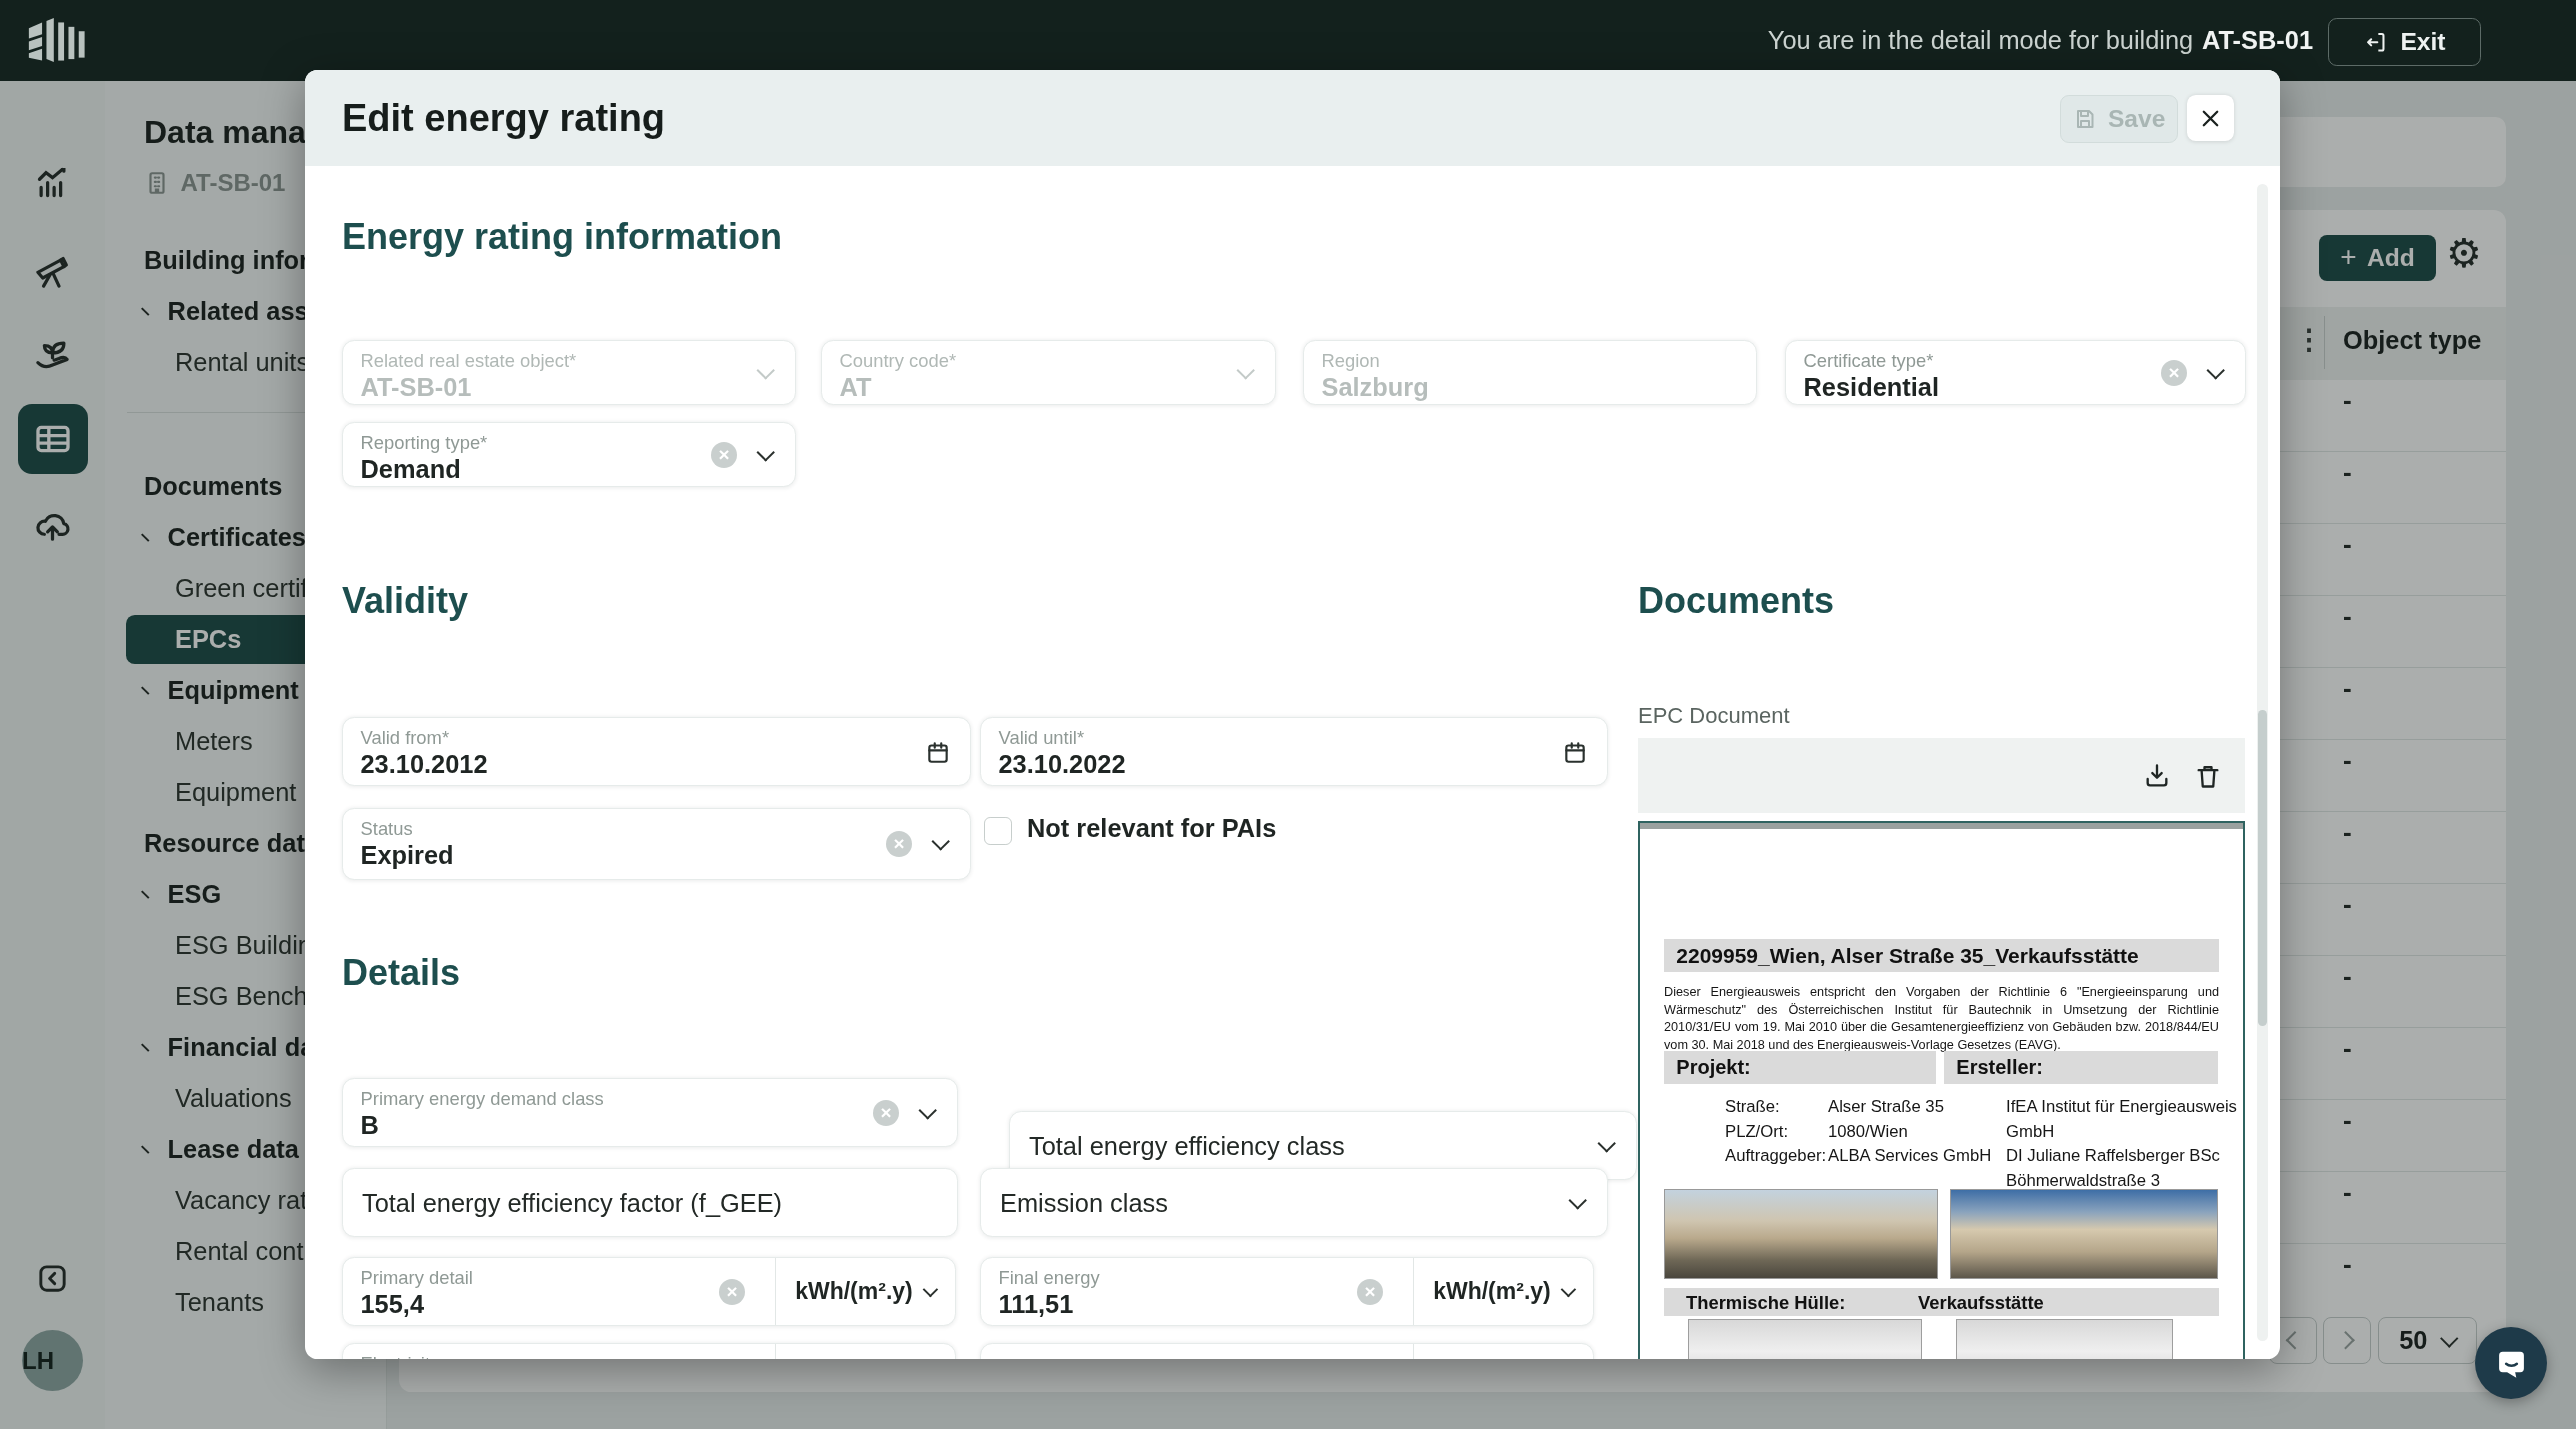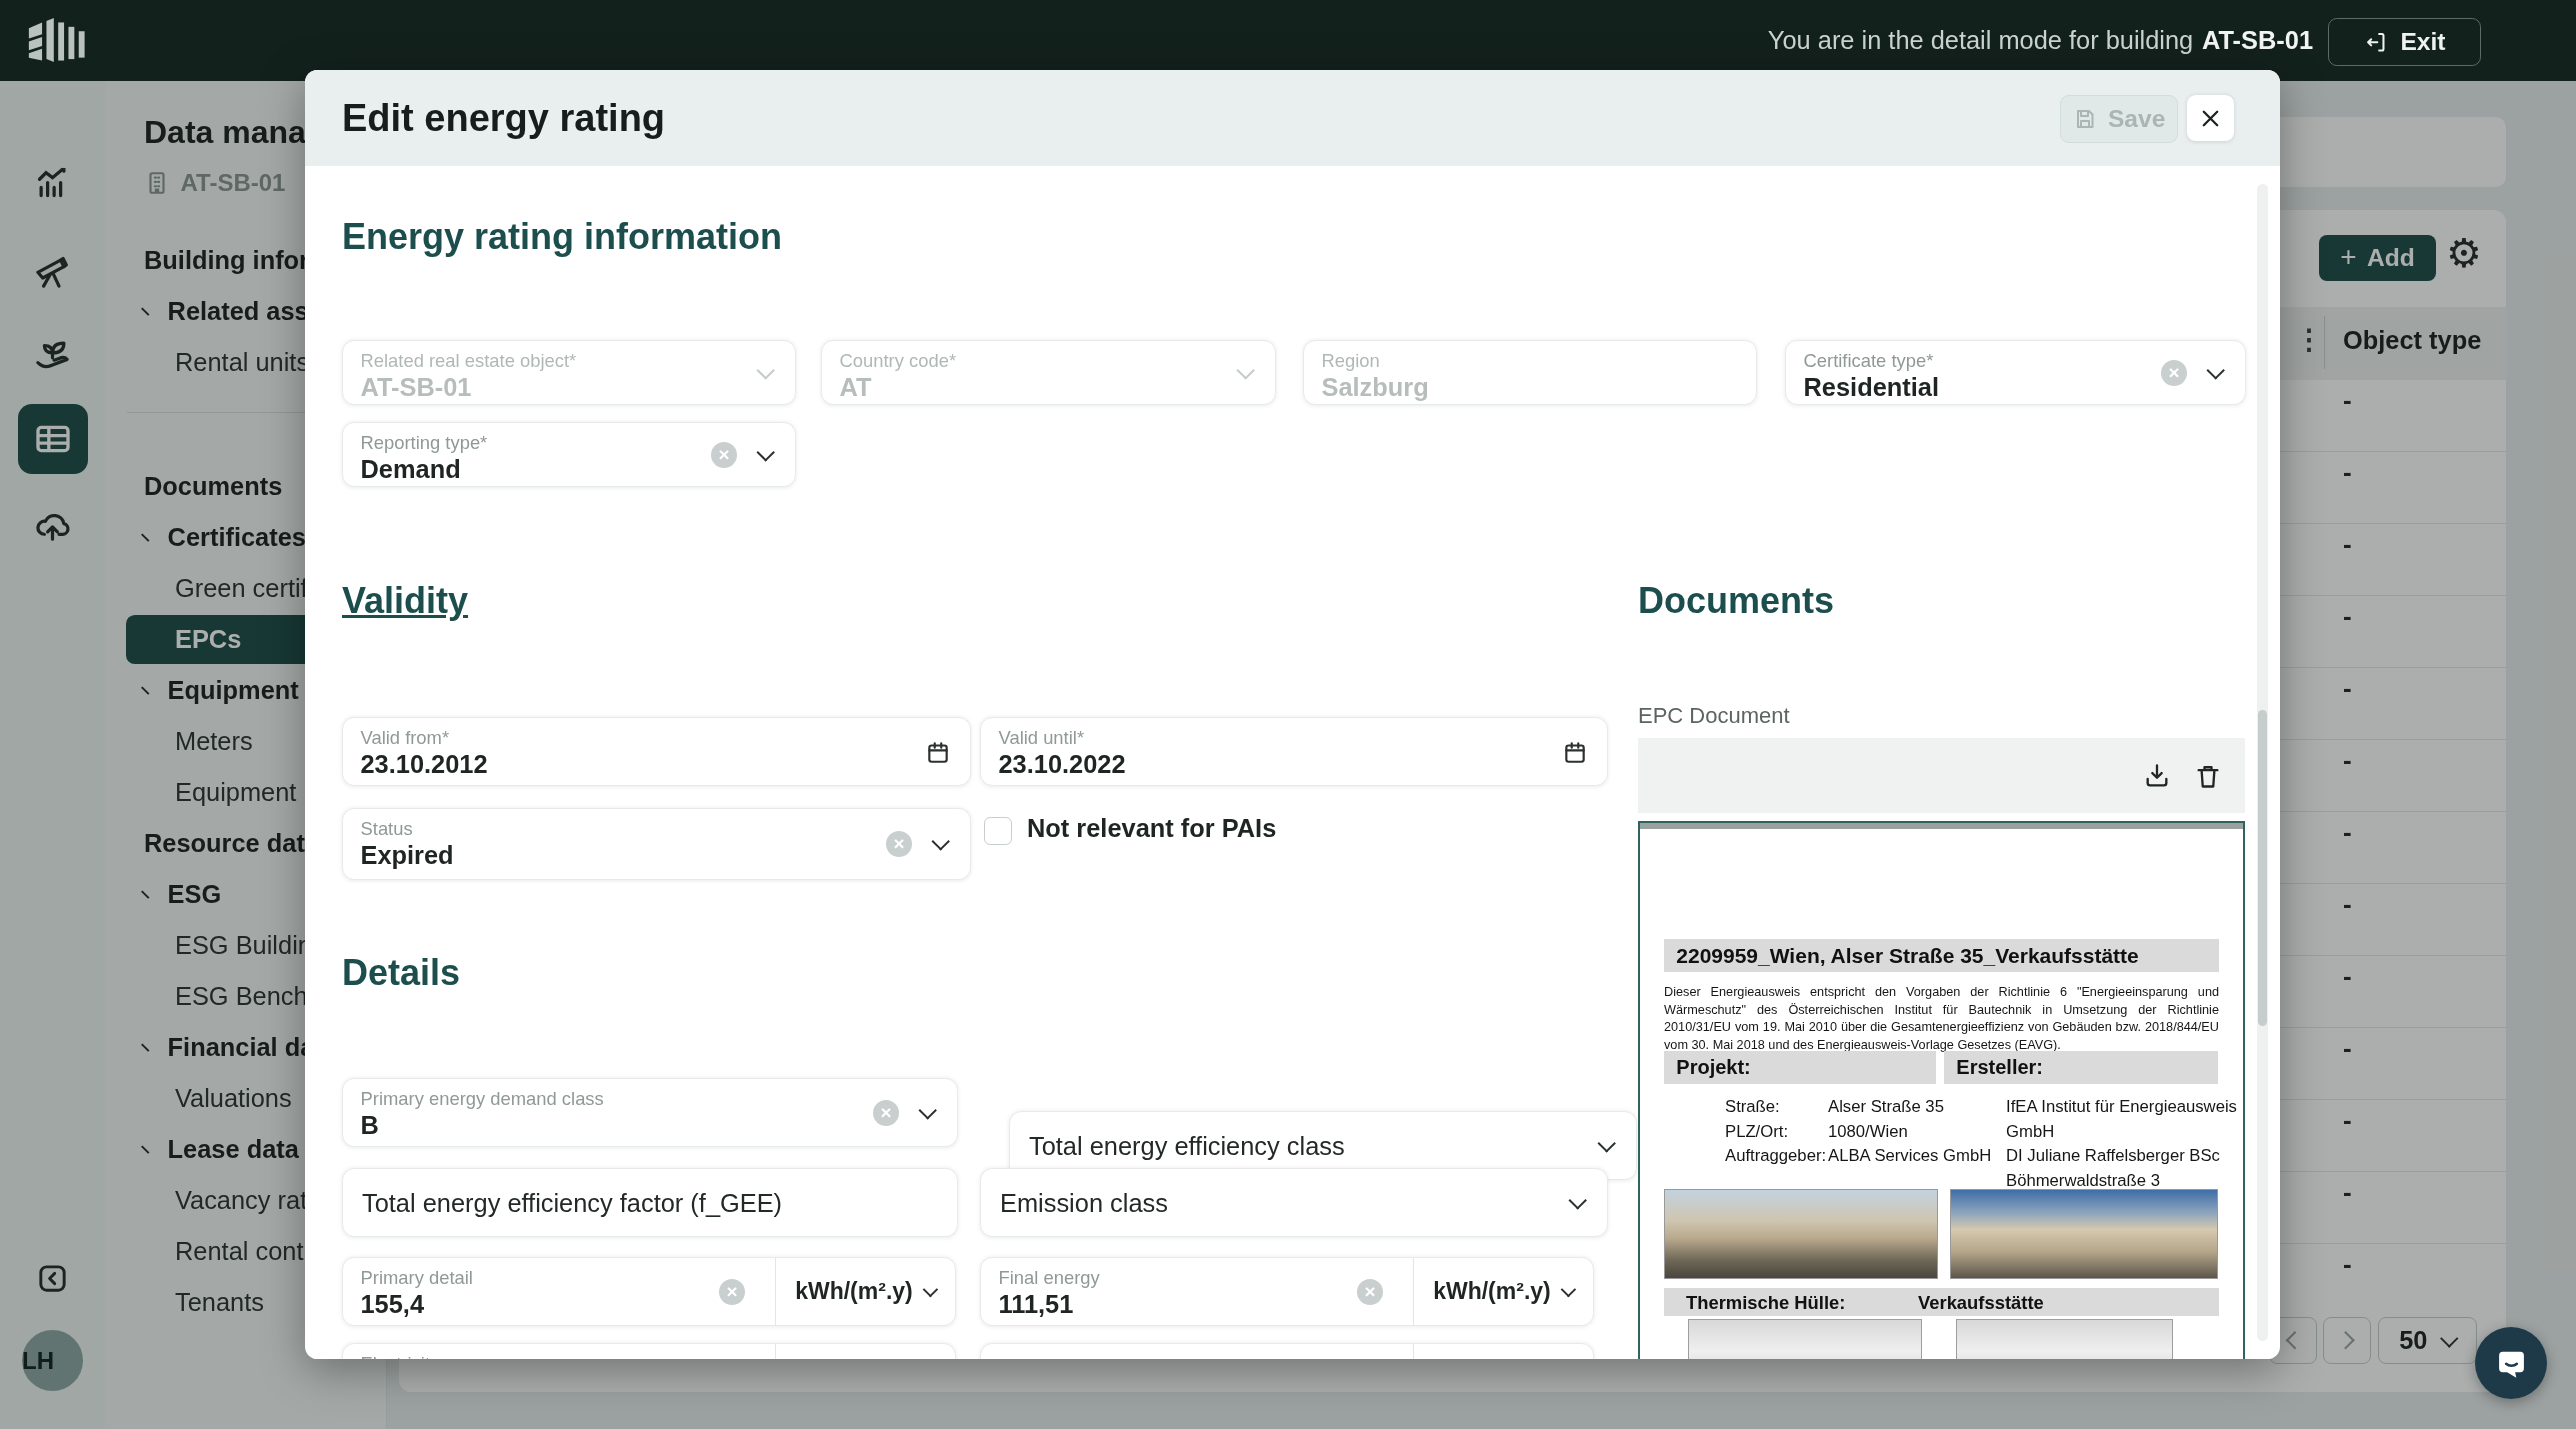--- a/index.html
+++ b/index.html
@@ -375,21 +375,21 @@
       <span class="chev"></span>
     </div>
 
     <div class="fld" style="left:37px;top:352px;width:452px;height:63px;">
       <span class="lab">Reporting type*</span>
       <span class="val">Demand</span>
       <span class="clear-x">×</span>
       <span class="chev"></span>
     </div>
 
-    <div class="sec-h" style="left:37px;top:510px;text-decoration:underline;">Validity</div>
+    <div class="sec-h" style="left:37px;top:510px;">Validity</div>
     <div class="sec-h" style="left:1333px;top:510px;">Documents</div>
 
     <div class="fld" style="left:37px;top:647px;width:627px;height:67px;">
       <span class="lab">Valid from*</span>
       <span class="val">23.10.2012</span>
       <span class="cal-ic">
         <svg width="26" height="26" viewBox="0 0 24 24" fill="none" stroke="currentColor" stroke-width="2" stroke-linecap="round">
           <rect x="4" y="6" width="16" height="15" rx="2"></rect>
             <path d="M4 10.5h16 M9 4v4 M15 4v4"></path>
         </svg>

